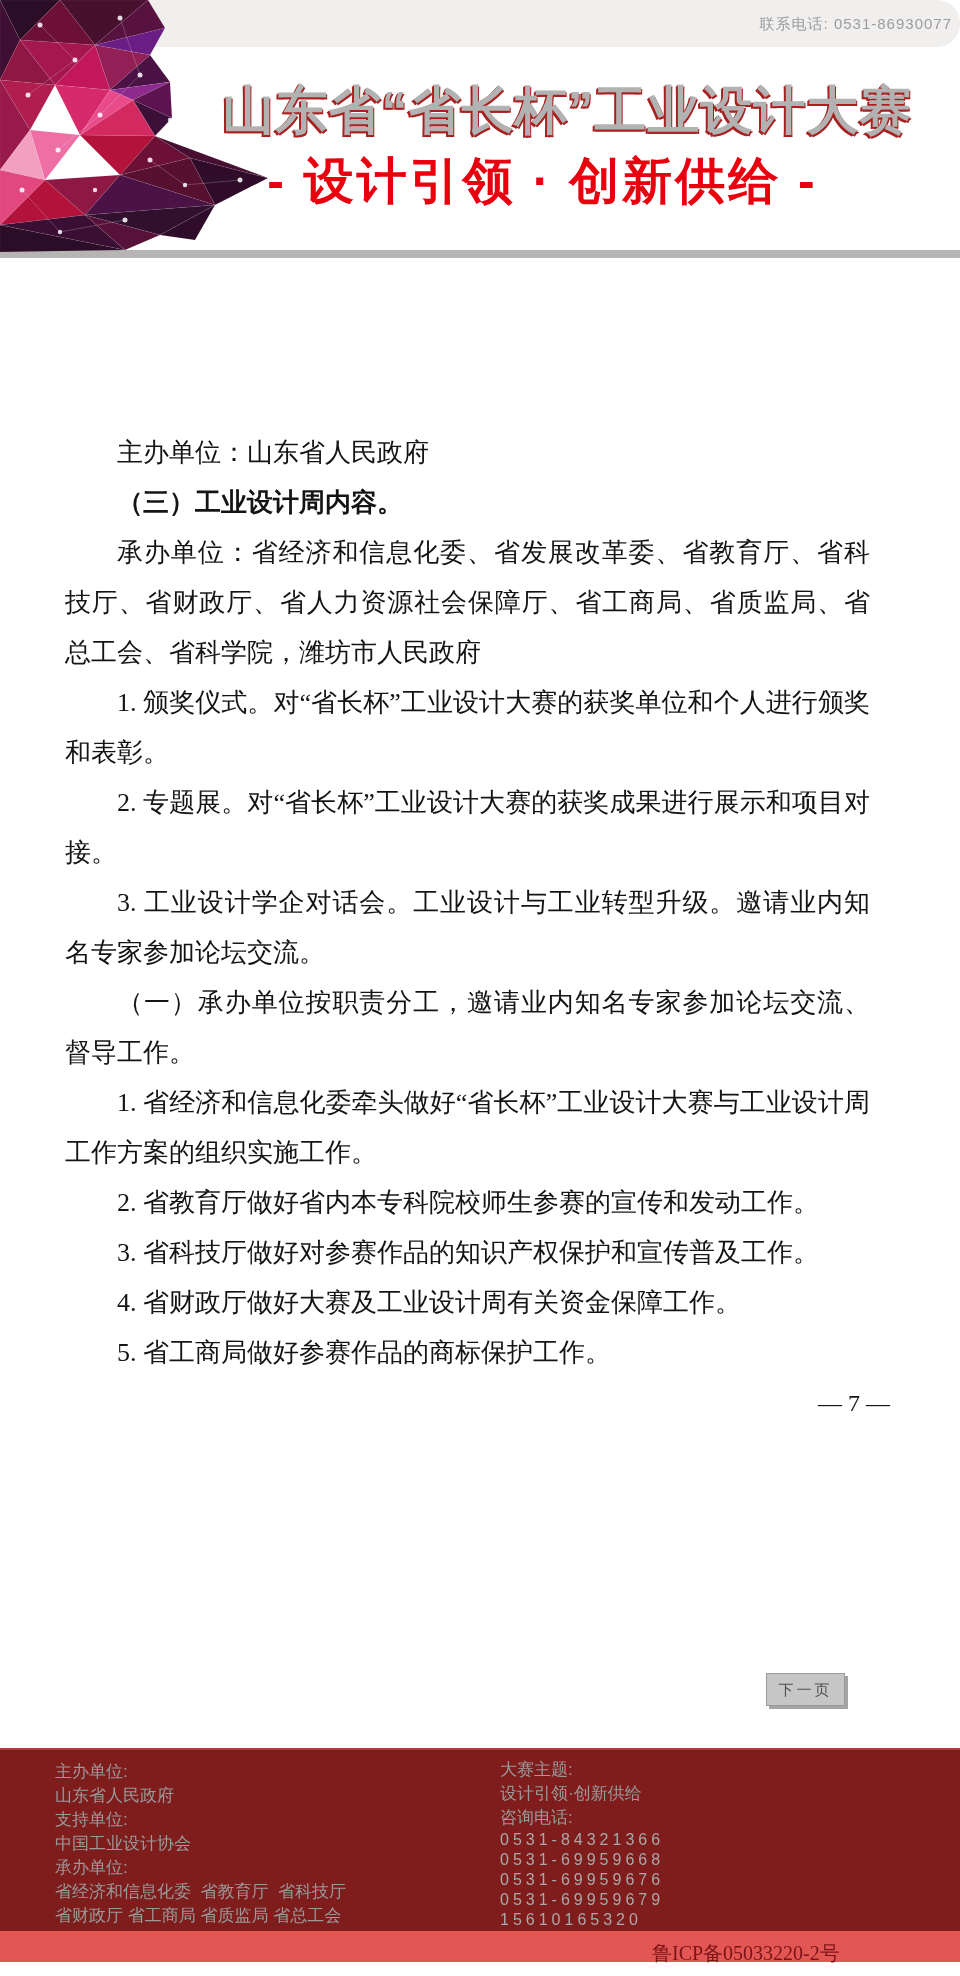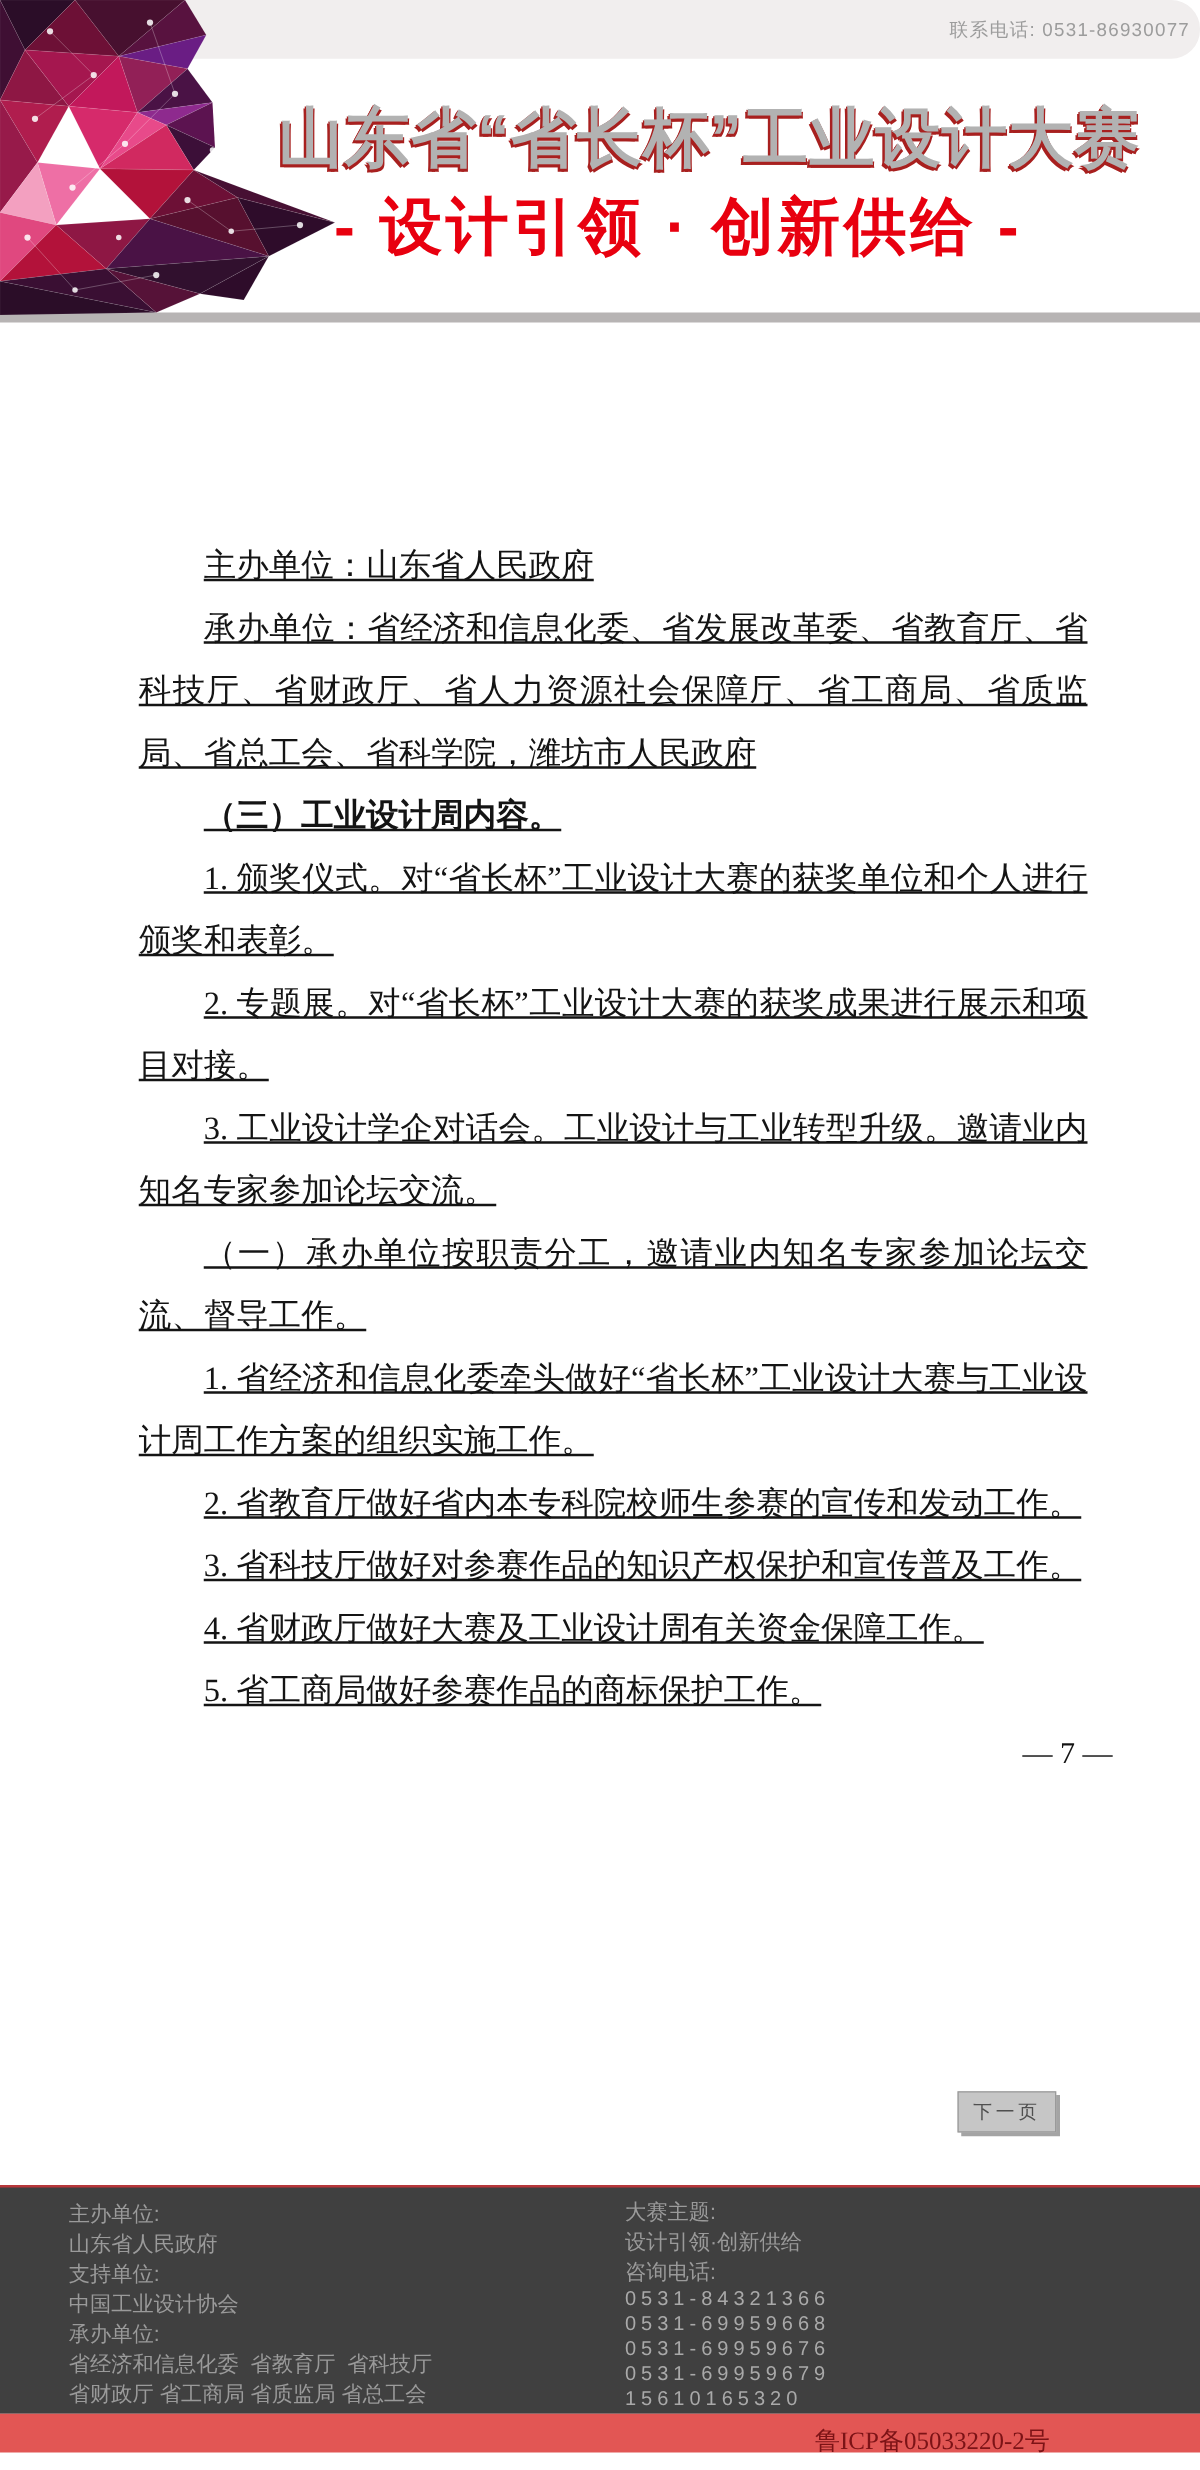--- a/index.html
+++ b/index.html
@@ -19,36 +19,36 @@
   .header-subtitle{position:absolute;top:148px;left:185px;right:60px;text-align:center;
     font-family:"Liberation Sans",sans-serif;font-weight:900;font-size:50px;color:#e8000f;
     letter-spacing:3px;white-space:nowrap;}
 
   .divider{position:absolute;top:250px;left:0;right:0;height:8px;background:#b7b4b4;}
 
   .poly-art{position:absolute;top:0;left:0;width:320px;height:252px;}
 
   
   .doc{position:absolute;top:258px;left:0;width:960px;}
-  .doc-body{padding:170px 90px 0 111px;font-family:"Liberation Serif",serif;font-size:26px;
-            line-height:50px;color:#141414;text-align:justify;text-decoration:underline;}
+  .doc-body{padding:170px 90px 0 65px;font-family:"Liberation Serif",serif;font-size:26px;
+            line-height:50px;color:#141414;text-align:justify;}
   .doc-para{margin:0;text-indent:2em;}
   .doc-para.bold{font-weight:bold;}
   .doc-para.hei{font-family:"Liberation Sans",sans-serif;font-weight:bold;}
   .page-number{margin:0;text-align:right;padding-right:70px;font-size:24px;
                font-family:"Liberation Serif",serif;color:#141414;line-height:50px;}
 
   
   .next-btn{position:absolute;top:1673px;left:766px;width:79px;height:33px;background:#c6c6c6;
     border:1px solid #9a9a9a;box-shadow:3px 3px 0 rgba(90,90,90,.55);color:#4f4f4f;
     font-size:15px;letter-spacing:3px;text-align:center;line-height:31px;cursor:pointer;
     box-sizing:border-box;font-family:"Liberation Sans",sans-serif;}
 
   
-  .footer{position:absolute;top:1748px;left:0;right:0;height:183px;background:#404040;
+  .footer{position:absolute;top:1748px;left:0;right:0;height:183px;background:#7f1d1d;
           border-top:2px solid #b7373a;box-sizing:border-box;}
   .f-col{position:absolute;top:10px;color:#9a9a9a;font-size:17px;line-height:24px;
          font-family:"Liberation Sans",sans-serif;}
   .f-left{left:55px;}
   .f-right{left:500px;top:8px;}
   .f-line{white-space:pre;}
   .f-line.num{font-size:16px;line-height:20px;letter-spacing:4px;color:#a9a9a9;}
 
   
   .icp{position:absolute;top:1931px;left:0;right:0;height:31px;background:#e25654;}
@@ -129,22 +129,22 @@
       <circle cx="60" cy="232" r="2.2"></circle>
         <circle cx="185" cy="185" r="2.2"></circle>
       <circle cx="240" cy="180" r="2.5"></circle>
     </g>
   </svg>
 
   <div class="doc">
     <div class="doc-body">
 
     <p class="doc-para">主办单位：山东省人民政府</p>
+        <p class="doc-para bold">（三）工业设计周内容。</p>
         <p class="doc-para">承办单位：省经济和信息化委、省发展改革委、省教育厅、省科技厅、省财政厅、省人力资源社会保障厅、省工商局、省质监局、省总工会、省科学院，潍坊市人民政府</p>
-        <p class="doc-para bold">（三）工业设计周内容。</p>
         <p class="doc-para">1. 颁奖仪式。对“省长杯”工业设计大赛的获奖单位和个人进行颁奖和表彰。</p>
         <p class="doc-para">2. 专题展。对“省长杯”工业设计大赛的获奖成果进行展示和项目对接。</p>
         <p class="doc-para">3. 工业设计学企对话会。工业设计与工业转型升级。邀请业内知名专家参加论坛交流。</p>
         <p class="doc-para">（一）承办单位按职责分工，邀请业内知名专家参加论坛交流、督导工作。</p>
         <p class="doc-para">1. 省经济和信息化委牵头做好“省长杯”工业设计大赛与工业设计周工作方案的组织实施工作。</p>
         <p class="doc-para">2. 省教育厅做好省内本专科院校师生参赛的宣传和发动工作。</p>
         <p class="doc-para">3. 省科技厅做好对参赛作品的知识产权保护和宣传普及工作。</p>
         <p class="doc-para">4. 省财政厅做好大赛及工业设计周有关资金保障工作。</p>
         <p class="doc-para">5. 省工商局做好参赛作品的商标保护工作。</p>
       </div>

